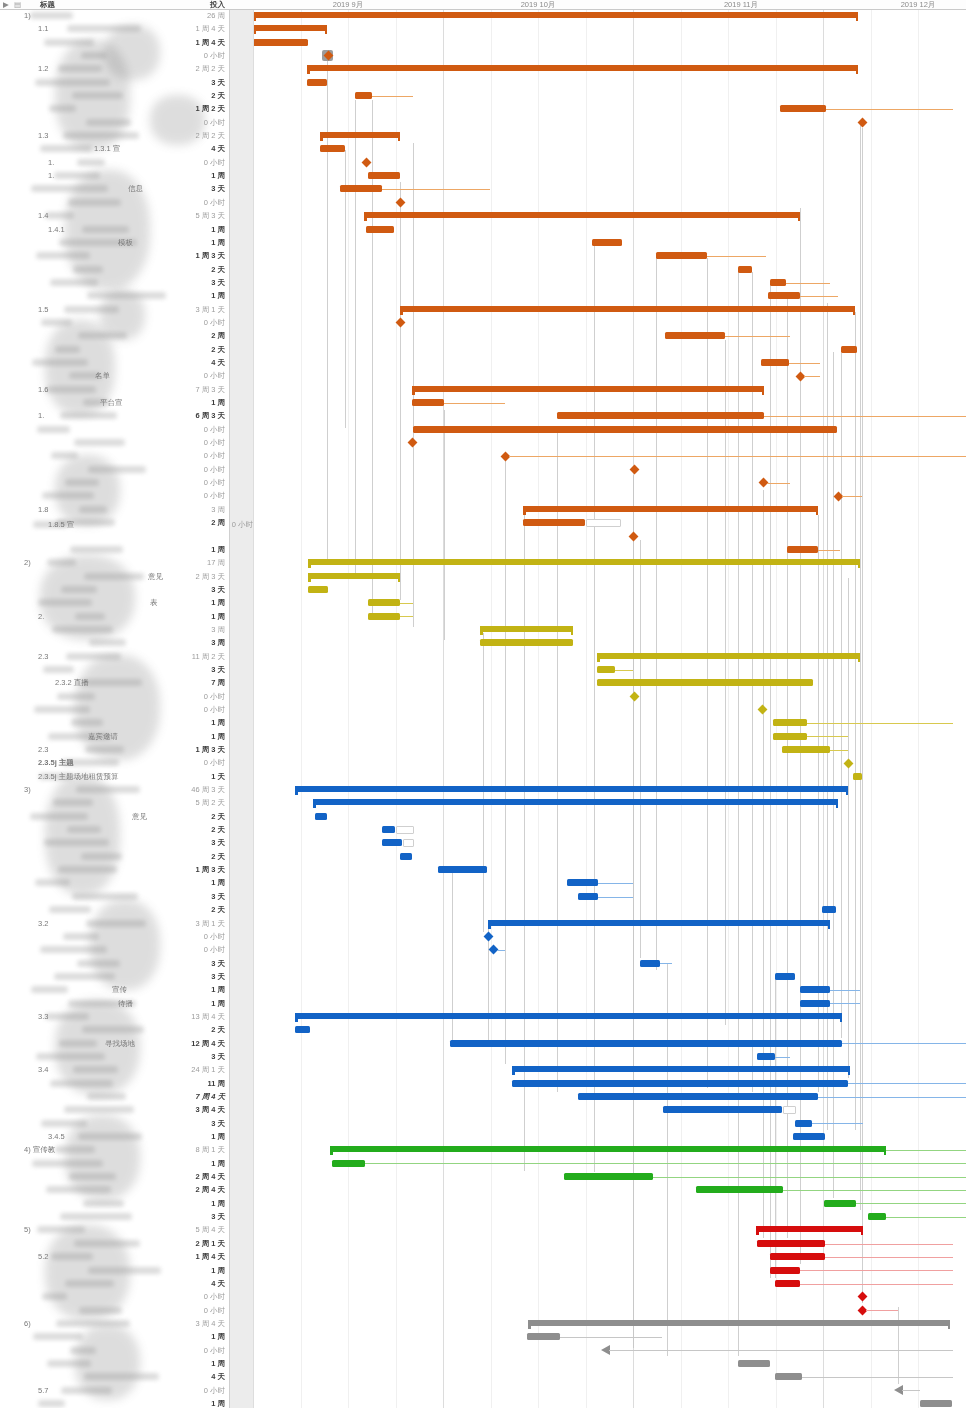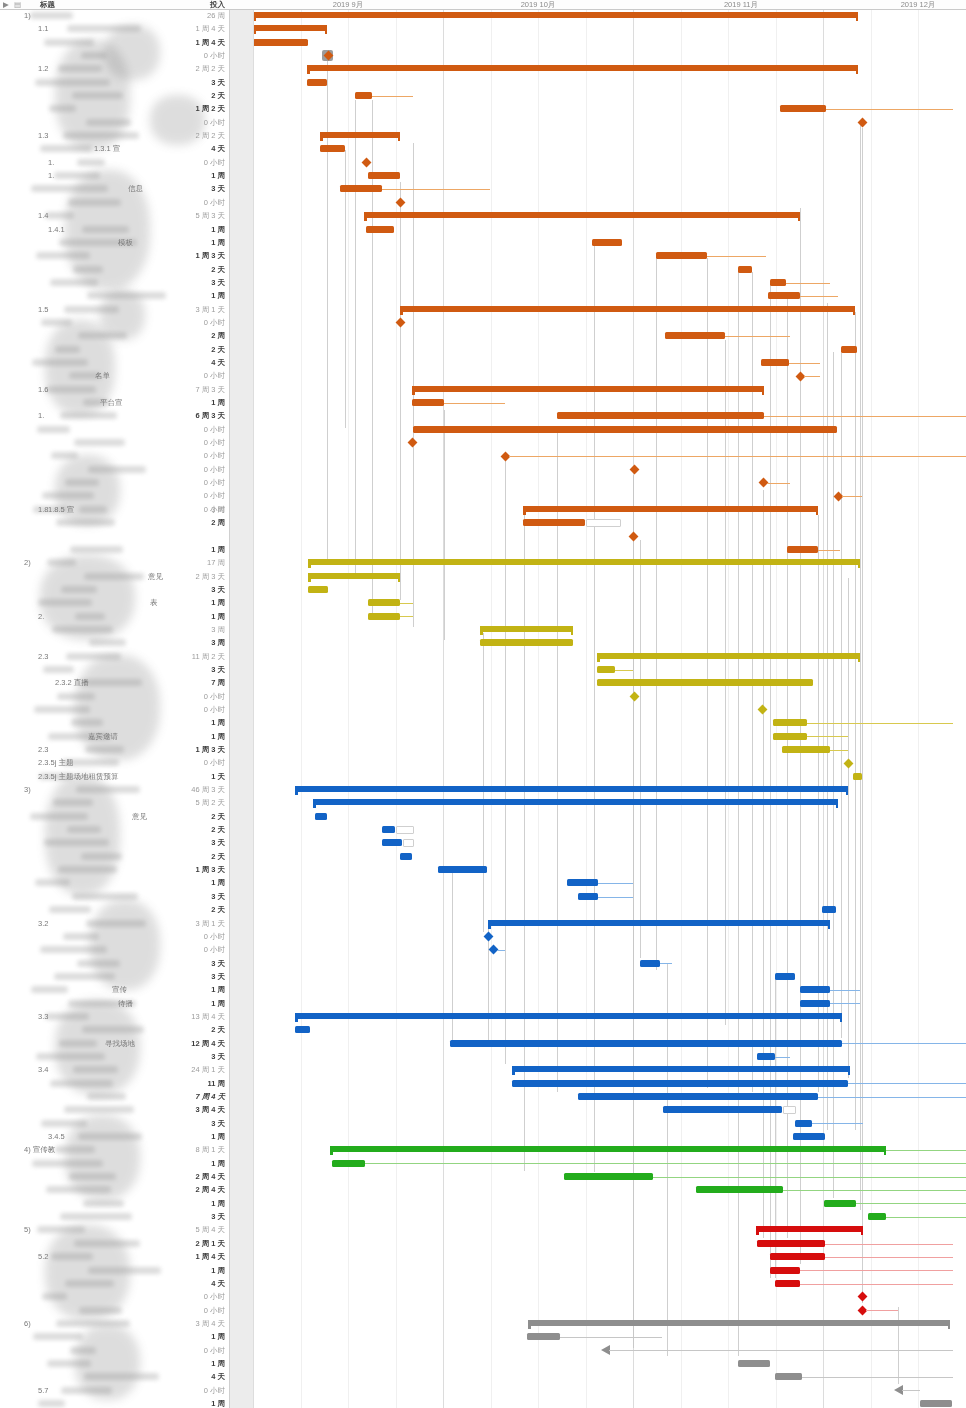--- a/index.html
+++ b/index.html
@@ -219,21 +219,21 @@
       </div>
       <div class="rowline" style="top: 502.802px; height: 13.346px;">
         <div class="miniblob" style="left: 79px; top: 3px; width: 28px; height: 7px; opacity: 0.3;"></div>
         <div class="frag" style="left: 38px; top: 2px;">1.8</div>
         <div class="effort dim" style="top: 2px;">3 周</div>
       </div>
       <div class="rowline" style="top: 516.148px; height: 13.346px;">
         <div class="miniblob" style="left: 56px; top: 3px; width: 59px; height: 7px; opacity: 0.3;"></div>
         <div class="effort task" style="top: 2px;">2 周</div>
       </div>
-      <div class="rowline" style="top: 503px; height: 13.346px;">
+      <div class="rowline" style="top: 518px; height: 13.346px; padding-left: 28px;">
         <div class="miniblob" style="left: 33px; top: 3px; width: 35px; height: 7px; opacity: 0.3;"></div>
         <div class="frag" style="left: 48px; top: 2px;">1.8.5 宣</div>
         <div class="effort dim" style="top: 2px;">0 小时</div>
       </div>
       <div class="rowline" style="top: 542.84px; height: 13.346px;">
         <div class="miniblob" style="left: 70px; top: 3px; width: 53px; height: 7px; opacity: 0.3;"></div>
         <div class="effort task" style="top: 2px;">1 周</div>
       </div>
       <div class="rowline" style="top: 556.186px; height: 13.346px;">
         <div class="miniblob" style="left: 47px; top: 3px; width: 29px; height: 7px; opacity: 0.3;"></div>
@@ -298,21 +298,21 @@
         <div class="frag" style="left: 88px; top: 2px;">嘉宾邀请</div>
         <div class="effort task" style="top: 2px;">1 周</div>
       </div>
       <div class="rowline" style="top: 743.03px; height: 13.346px;">
         <div class="miniblob" style="left: 85px; top: 3px; width: 39px; height: 7px; opacity: 0.3;"></div>
         <div class="frag" style="left: 38px; top: 2px;">2.3</div>
         <div class="effort task" style="top: 2px;">1 周 3 天</div>
       </div>
       <div class="rowline" style="top: 756.376px; height: 13.346px;">
         <div class="miniblob" style="left: 62px; top: 3px; width: 57px; height: 7px; opacity: 0.3;"></div>
-        <div class="frag" style="left: 38px; top: 2px;">2.3.5j 主题</div>
+        <div class="frag" style="left: 38px; top: 2px; font-weight: bold;">2.3.5j 主题</div>
         <div class="effort dim" style="top: 2px;">0 小时</div>
       </div>
       <div class="rowline" style="top: 769.722px; height: 13.346px;">
         <div class="miniblob" style="left: 39px; top: 3px; width: 33px; height: 7px; opacity: 0.3;"></div>
         <div class="frag" style="left: 38px; top: 2px;">2.3.5j 主题场地租赁预算</div>
         <div class="effort task" style="top: 2px;">1 天</div>
       </div>
       <div class="rowline" style="top: 783.068px; height: 13.346px;">
         <div class="miniblob" style="left: 76px; top: 3px; width: 64px; height: 7px; opacity: 0.3;"></div>
         <div class="frag" style="left: 24px; top: 2px;">3)</div>

